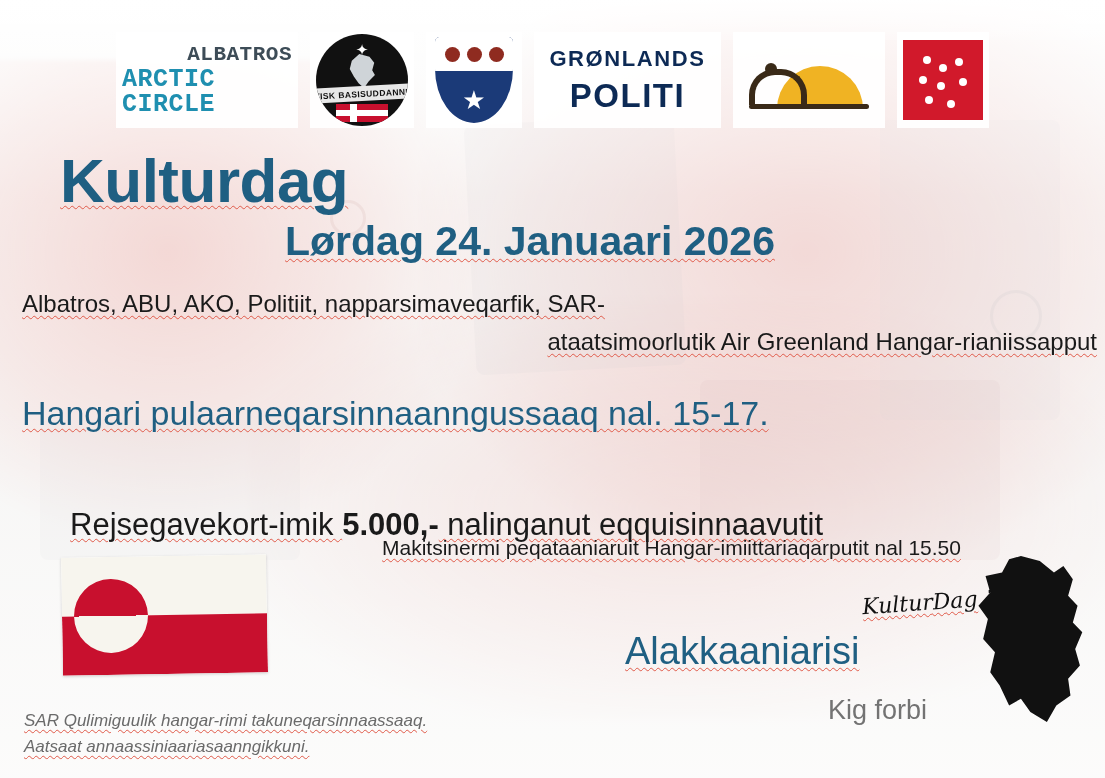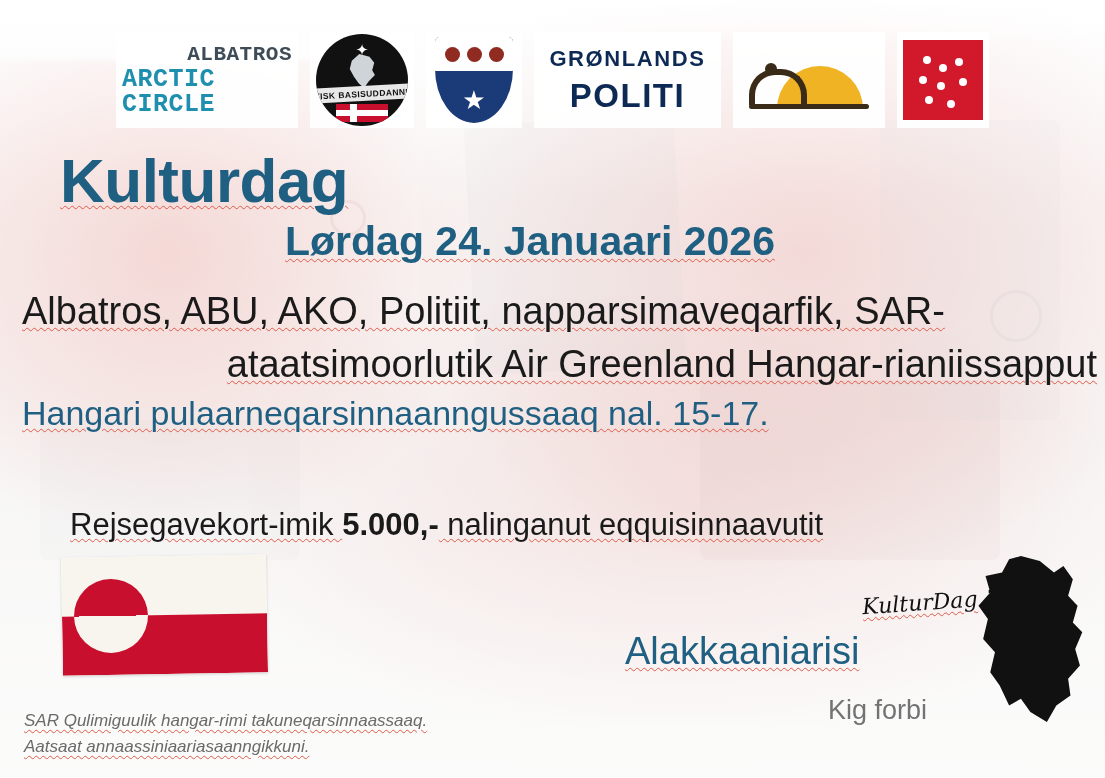--- a/index.html
+++ b/index.html
@@ -333,21 +333,21 @@
     position: absolute;
     left: 285px; top: 218px;
     font-size: 41px;
     font-weight: bold;
     color: #1f5f82;
   }
   .line-orgs {
     position: absolute;
     left: 22px; top: 290px;
     width: 1075px;
-    font-size: 38px;
+    font-size: 24px;
     color: #1a1a1a;
   }
   .line-orgs .second {
     display: block;
     text-align: right;
     margin-top: 10px;
   }
   .line-hangar {
     position: absolute;
     left: 22px; top: 394px;
@@ -531,20 +531,21 @@
       <span class="sq">Albatros, ABU, AKO, Politiit, napparsimaveqarfik, SAR-</span>
       <span class="second sq">ataatsimoorlutik  Air Greenland Hangar-rianiissapput</span>
     </div>
 
     <div class="line-hangar sq">Hangari pulaarneqarsinnaanngussaaq nal. 15-17.</div>
 
     <div class="line-gift">
       <span class="sq">Rejsegavekort-imik </span><b>5.000,-</b><span class="sq">  nalinganut eqquisinnaavutit</span>
     </div>
 
+    <div class="line-note sq">Makitsinermi peqataaniaruit Hangar-imiittariaqarputit nal 15.50</div>
 
     <div class="cta1 sq">Alakkaaniarisi</div>
     <div class="cta2">Kig forbi</div>
 
     <div class="footnote">
       <div class="sq">SAR Qulimiguulik hangar-rimi takuneqarsinnaassaaq.</div>
       <div class="sq">Aatsaat annaassiniaariasaanngikkuni.</div>
     </div>
 
     <div class="handwritten">

